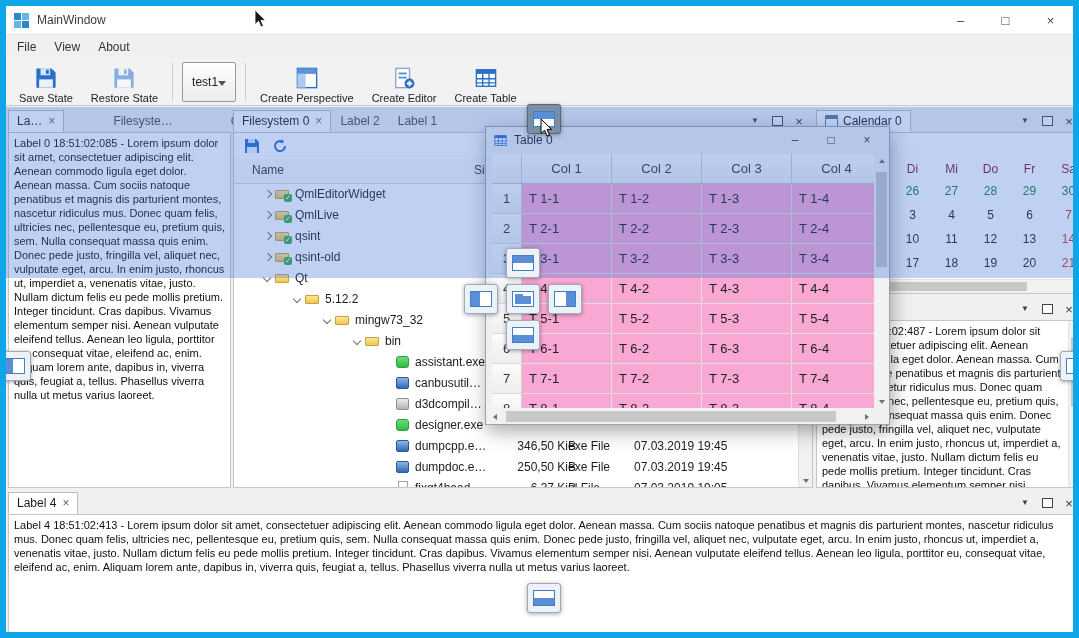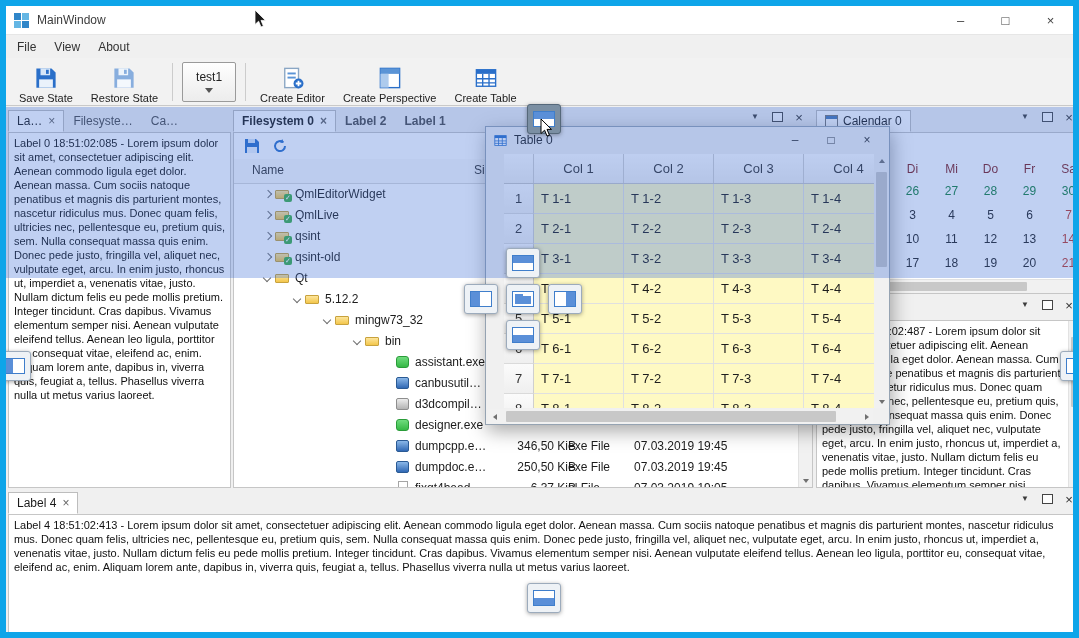--- a/index.html
+++ b/index.html
@@ -19,29 +19,29 @@
            display:flex;align-items:center;padding-left:2px;box-sizing:border-box;}
   .menu-item{padding:0 9px;color:#333;}
 
   .toolbar{position:absolute;left:0;top:52px;width:100%;height:48px;background:#f2f2f2;
            border-bottom:1px solid #c9c9c9;display:flex;align-items:center;padding-left:4px;box-sizing:border-box;}
   .tb-btn{display:flex;flex-direction:column;align-items:center;justify-content:flex-end;height:44px;
           padding:0 9px;font-size:11px;color:#222;}
   .tb-btn svg{margin-bottom:3px;}
   .tb-sep{width:1px;height:38px;background:#cccccc;margin:0 5px;}
   .tb-combo{width:52px;height:38px;border:1px solid #9a9a9a;border-radius:2px;margin:0 4px;
-            background:linear-gradient(#fefefe,#ececec);display:flex;flex-direction:column;
+            background:linear-gradient(#fefefe,#ececec);display:flex;
             align-items:center;justify-content:center;}
   .tb-combo .cval{font-size:12px;color:#222;}
   .tri-dn{width:0;height:0;border-left:4px solid transparent;border-right:4px solid transparent;
           border-top:5px solid #555;margin-top:4px;}
 
   
   .dock{position:absolute;}
-  .tabbar{position:absolute;left:0;top:0;right:0;height:22px;display:flex;align-items:flex-start;}
+  .tabbar{position:absolute;left:0;top:0;right:0;height:22px;display:flex;align-items:flex-end;gap:40px;}
   .tab{height:20px;display:flex;align-items:center;padding:0 8px;font-size:12px;color:#4a4a4a;
        border:1px solid transparent;white-space:nowrap;}
   .tab.active{background:#fff;border-color:#bdbdbd;border-bottom-color:#fff;color:#1a1a1a;
               height:22px;box-sizing:border-box;position:relative;z-index:2;}
   .tclose{margin-left:6px;color:#666;font-size:12px;}
   .tclose:empty{display:none;}
   .dock-btns{margin-left:auto;display:flex;align-items:center;gap:8px;padding:0 7px 4px 0;}
   .dock-btn{width:14px;height:14px;display:flex;align-items:center;justify-content:center;
             color:#3c3c3c;font-size:8px;line-height:1;}
   .dock-btn.close{font-size:13px;color:#333;}
@@ -107,21 +107,21 @@
   .cal-ico::before{content:'';position:absolute;left:0;right:0;top:0;height:3px;background:#4a7ab8;}
 
   
   .fw{position:absolute;left:479px;top:120px;width:405px;height:299px;background:#f0f0f0;
       border:1px solid #95a3b2;box-shadow:2px 6px 18px rgba(0,0,0,.35);z-index:40;box-sizing:border-box;}
   .fw-title{position:absolute;left:0;top:0;right:0;height:26px;display:flex;align-items:center;background:#f0f0f0;}
   .fw-icon{margin-left:8px;width:13px;height:13px;flex:none;}
   .fw-text{margin-left:7px;color:#222;}
   .fw-btns{margin-left:auto;display:flex;padding-right:4px;}
   .fw-btn{width:36px;height:20px;display:flex;align-items:center;justify-content:center;color:#333;font-size:12px;}
-  .fw-clip{position:absolute;left:18px;top:27px;width:385px;height:254px;overflow:hidden;background:#fef9c3;}
+  .fw-clip{position:absolute;left:6px;top:27px;width:385px;height:254px;overflow:hidden;background:#f9a8d4;}
   .t-hdr{display:flex;height:30px;background:linear-gradient(#fdfdfd,#eeeeee);border-bottom:1px solid #c6c6c6;box-sizing:border-box;}
   .t-corner{width:30px;border-right:1px solid #cfcfcf;flex:none;box-sizing:border-box;}
   .t-colhdr{width:90px;flex:none;border-right:1px solid #cfcfcf;display:flex;align-items:center;
             justify-content:center;color:#333;font-size:13px;box-sizing:border-box;}
   .t-row{display:flex;height:30px;}
   .t-rowhdr{width:30px;flex:none;background:linear-gradient(#fbfbfb,#efefef);border-right:1px solid #cfcfcf;
             border-bottom:1px solid #dadada;display:flex;align-items:center;justify-content:center;
             color:#333;font-size:13px;box-sizing:border-box;}
   .t-cell{width:90px;flex:none;border-right:1px solid #e0e0e0;border-bottom:1px solid #e0e0e0;
           display:flex;align-items:center;padding-left:7px;font-size:13px;color:#1e1e1e;box-sizing:border-box;}
@@ -194,38 +194,38 @@
       <span>Restore State</span>
     </div>
     <div class="tb-sep"></div>
     <div class="tb-combo">
       <span class="cval">test1</span>
       <span class="tri-dn"></span>
     </div>
     <div class="tb-sep"></div>
     <div class="tb-btn">
       <svg width="22" height="22" viewBox="0 0 16 16">
+        <rect x="1" y="1" width="14" height="14" fill="#fff" stroke="#2a6fc9"></rect>
+        <rect x="1" y="1" width="14" height="4" fill="#5b94d6"></rect>
+          <rect x="1" y="5" width="6" height="10" fill="#aecbed"></rect>
+      </svg>
+      <span>Create Perspective</span>
+    </div>
+    <div class="tb-btn">
+      <svg width="22" height="22" viewBox="0 0 16 16">
         <rect x="2" y="1" width="10" height="14" fill="#fff" stroke="#8aa6c4"></rect>
         <rect x="4" y="4" width="6" height="1.4" fill="#5b94d6"></rect>
           <rect x="4" y="7" width="6" height="1.4" fill="#5b94d6"></rect>
         <circle cx="12" cy="12" r="3.6" fill="#2a6fc9"></circle>
           <path d="M12 10v4M10 12h4" stroke="#fff" stroke-width="1.3"></path>
       </svg>
       <span>Create Editor</span>
     </div>
     <div class="tb-btn">
       <svg width="22" height="22" viewBox="0 0 16 16">
-        <rect x="1" y="1" width="14" height="14" fill="#fff" stroke="#2a6fc9"></rect>
-        <rect x="1" y="1" width="14" height="4" fill="#5b94d6"></rect>
-          <rect x="1" y="5" width="6" height="10" fill="#aecbed"></rect>
-      </svg>
-      <span>Create Perspective</span>
-    </div>
-    <div class="tb-btn">
-      <svg width="22" height="22" viewBox="0 0 16 16">
         <rect x="1" y="2" width="14" height="12" fill="#fff" stroke="#2a6fc9"></rect>
         <rect x="1" y="2" width="14" height="3" fill="#2a6fc9"></rect>
         <path d="M5.6 5v9M10.2 5v9M1 8.5h14M1 11.5h14" stroke="#2a6fc9" stroke-width="1" fill="none"></path>
       </svg>
       <span>Create Table</span>
     </div>
   </div>
 
   <div class="dock" style="left:2px;top:104px;width:223px;height:378px;">
     <div class="tabbar">
@@ -245,21 +245,21 @@
 
         </div>
       </div>
     <div class="frame">
       <div class="label-text">Label 0 18:51:02:085 - Lorem ipsum dolor sit amet, consectetuer adipiscing elit. Aenean commodo ligula eget dolor. Aenean massa. Cum sociis natoque penatibus et magnis dis parturient montes, nascetur ridiculus mus. Donec quam felis, ultricies nec, pellentesque eu, pretium quis, sem. Nulla consequat massa quis enim. Donec pede justo, fringilla vel, aliquet nec, vulputate eget, arcu. In enim justo, rhoncus ut, imperdiet a, venenatis vitae, justo. Nullam dictum felis eu pede mollis pretium. Integer tincidunt. Cras dapibus. Vivamus elementum semper nisi. Aenean vulputate eleifend tellus. Aenean leo ligula, porttitor eu, consequat vitae, eleifend ac, enim. Aliquam lorem ante, dapibus in, viverra quis, feugiat a, tellus. Phasellus viverra nulla ut metus varius laoreet.</div>
     </div>
   </div>
 
   <div class="dock" style="left:227px;top:104px;width:580px;height:378px;">
     <div class="tabbar">
-      <span style="display:flex;align-items:flex-end;font-weight:bold;">
+      <span style="display:flex;align-items:flex-end;">
 
           <div class="tab active">
             <span class="tab-label">Filesystem 0</span>
             <span class="tclose">×</span>
           </div>
 
           <div class="tab">
             <span class="tab-label">Label 2</span>
 
           </div>

